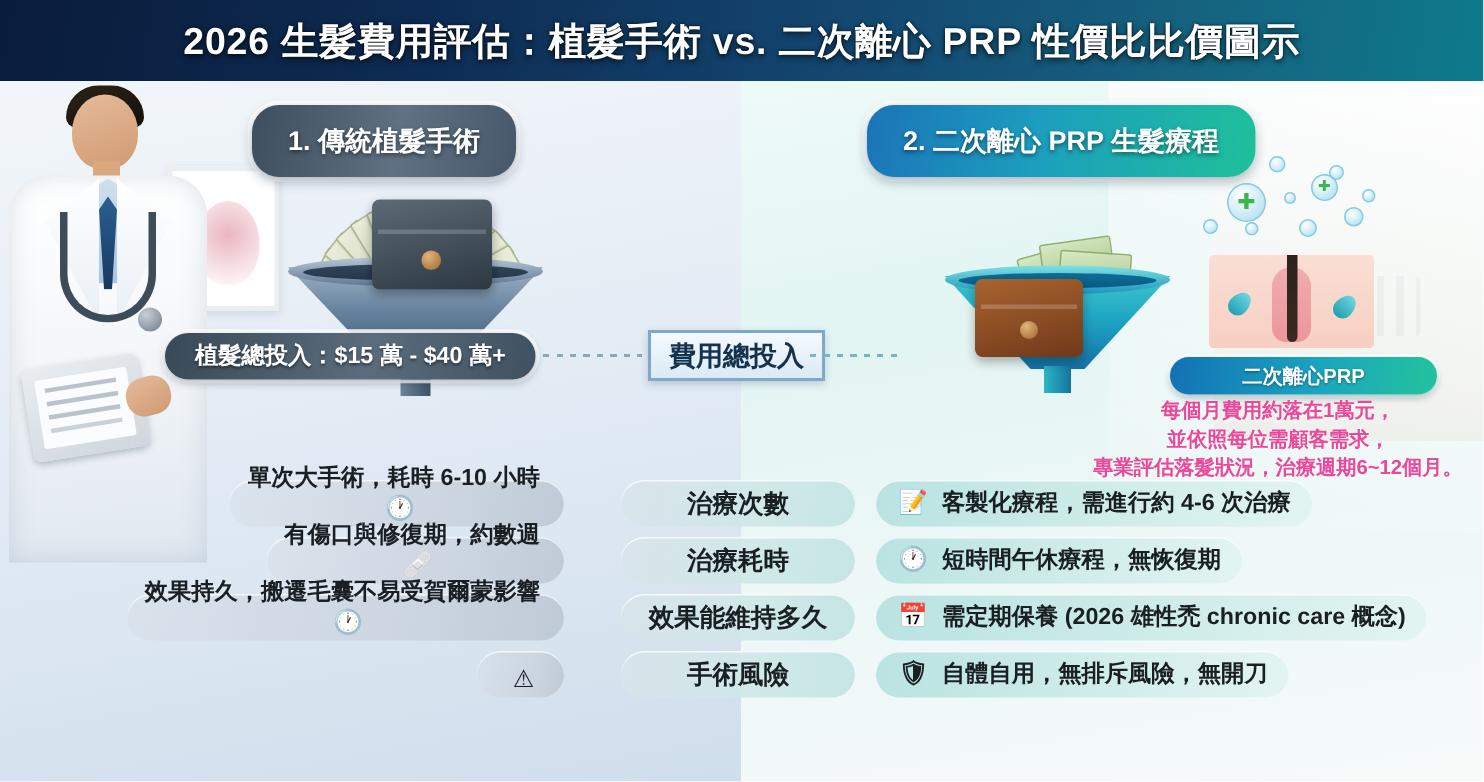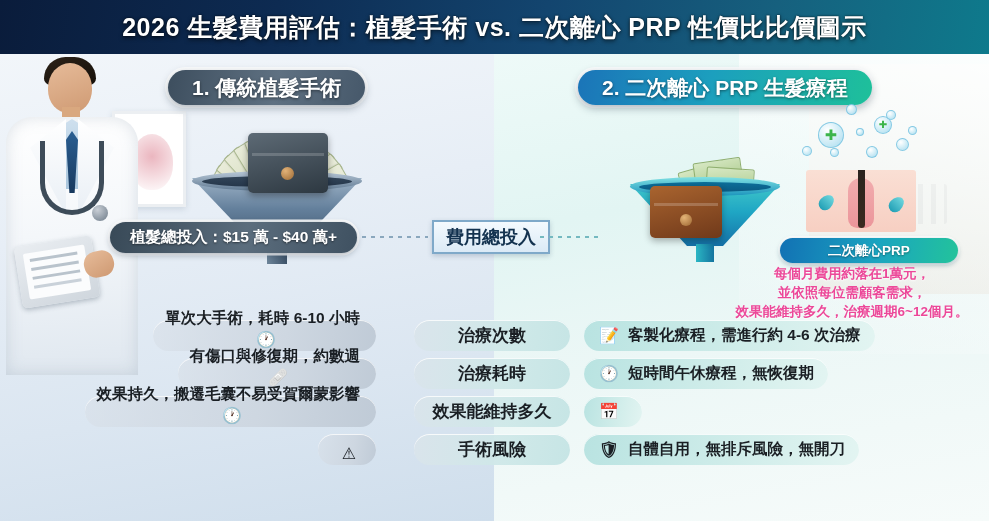--- a/index.html
+++ b/index.html
@@ -110,22 +110,22 @@
     background:#ffffff; border:3px solid #eceff2; box-shadow:0 2px 6px rgba(80,100,120,.18);
   }
   .wallframe:before{
     content:""; position:absolute; left:16px; top:20px; width:42px; height:56px;
     background:radial-gradient(circle at 50% 40%,rgba(231,169,180,.85),rgba(231,169,180,.25) 70%,transparent);
     border-radius:50% 50% 45% 45%;
   }
 
   
   .sec-pill{
-    position:absolute; height:35px; border-radius:18px; display:flex; align-items:center; justify-content:flex-start;
-    padding:0 24px; font-size:21px; font-weight:bold; color:#fff; white-space:nowrap;
+    position:absolute; height:48px; border-radius:18px; display:flex; align-items:center; justify-content:flex-start;
+    padding:0 24px; font-size:18px; font-weight:bold; color:#fff; white-space:nowrap;
     text-shadow:0 1px 3px rgba(0,0,0,.5);
     box-shadow:0 3px 8px rgba(20,40,60,.35), 0 0 0 3px rgba(255,255,255,.85);
   }
   .sec-left{ left:168px; top:70px; background:linear-gradient(100deg,#3d4e5e,#5f7182 55%,#46586a); }
   .sec-right{ left:578px; top:70px; background:linear-gradient(100deg,#1b74b8,#1c9fbe 45%,#1ec09a); }
 
   
   .funnel{ position:absolute; }
   .funnel .bowl{
     position:absolute; left:0; top:0; width:100%; height:100%;
@@ -396,21 +396,21 @@
   <div class="cost-center">
     <span>費用總投入</span>
   </div>
   <div class="dots-r"></div>
   <div class="prp-pill">
     <span>二次離心PRP</span>
   </div>
   <div class="prp-note">
     <div>每個月費用約落在1萬元，</div>
     <div>並依照每位需顧客需求，</div>
-    <div>效果能維持多久，治療週期6~12個月。</div>
+    <div>專業評估落髮狀況，治療週期6~12個月。</div>
   </div>
 
   <div class="rows" id="rows">
       <div class="row">
         <div class="cell cell-left">
           <span class="tx">單次大手術，耗時 6-10 小時</span>
           <span class="ic">🕐</span>
         </div>
         <div class="cell cell-mid">
           <span>治療次數</span>
@@ -436,20 +436,21 @@
       <div class="row">
         <div class="cell cell-left">
           <span class="tx">效果持久，搬遷毛囊不易受賀爾蒙影響</span>
           <span class="ic">🕐</span>
         </div>
         <div class="cell cell-mid">
           <span>效果能維持多久</span>
         </div>
         <div class="cell cell-right">
           <span class="ic">📅</span>
+          <span class="tx">需定期保養 (2026 雄性禿 chronic care 概念)</span>
         </div>
       </div>
       <div class="row">
         <div class="cell cell-left">
           <span class="ic">⚠</span>
         </div>
         <div class="cell cell-mid">
           <span>手術風險</span>
         </div>
         <div class="cell cell-right">

